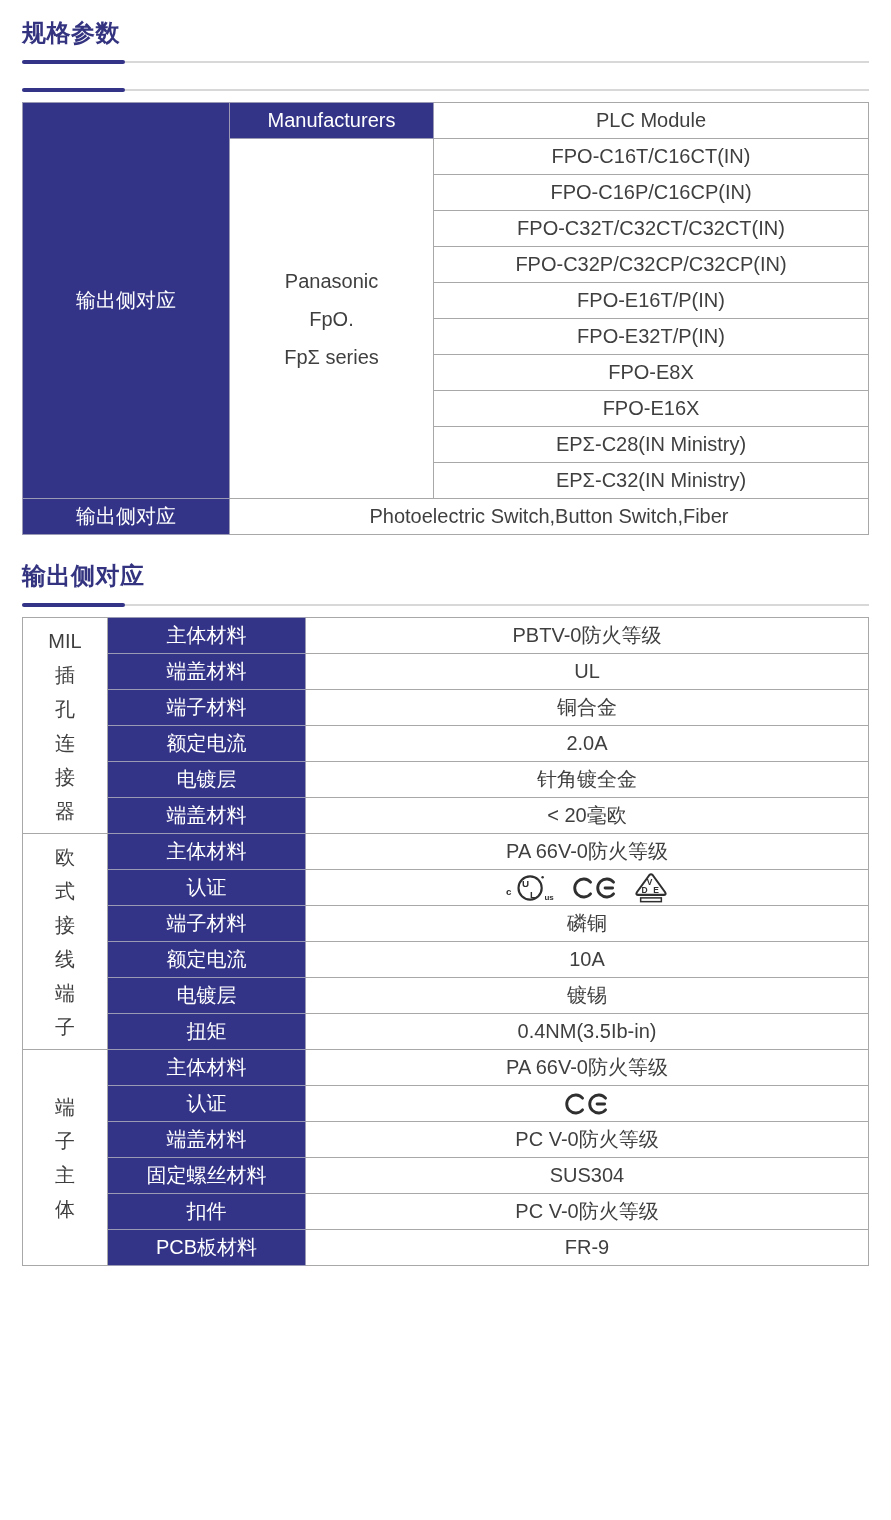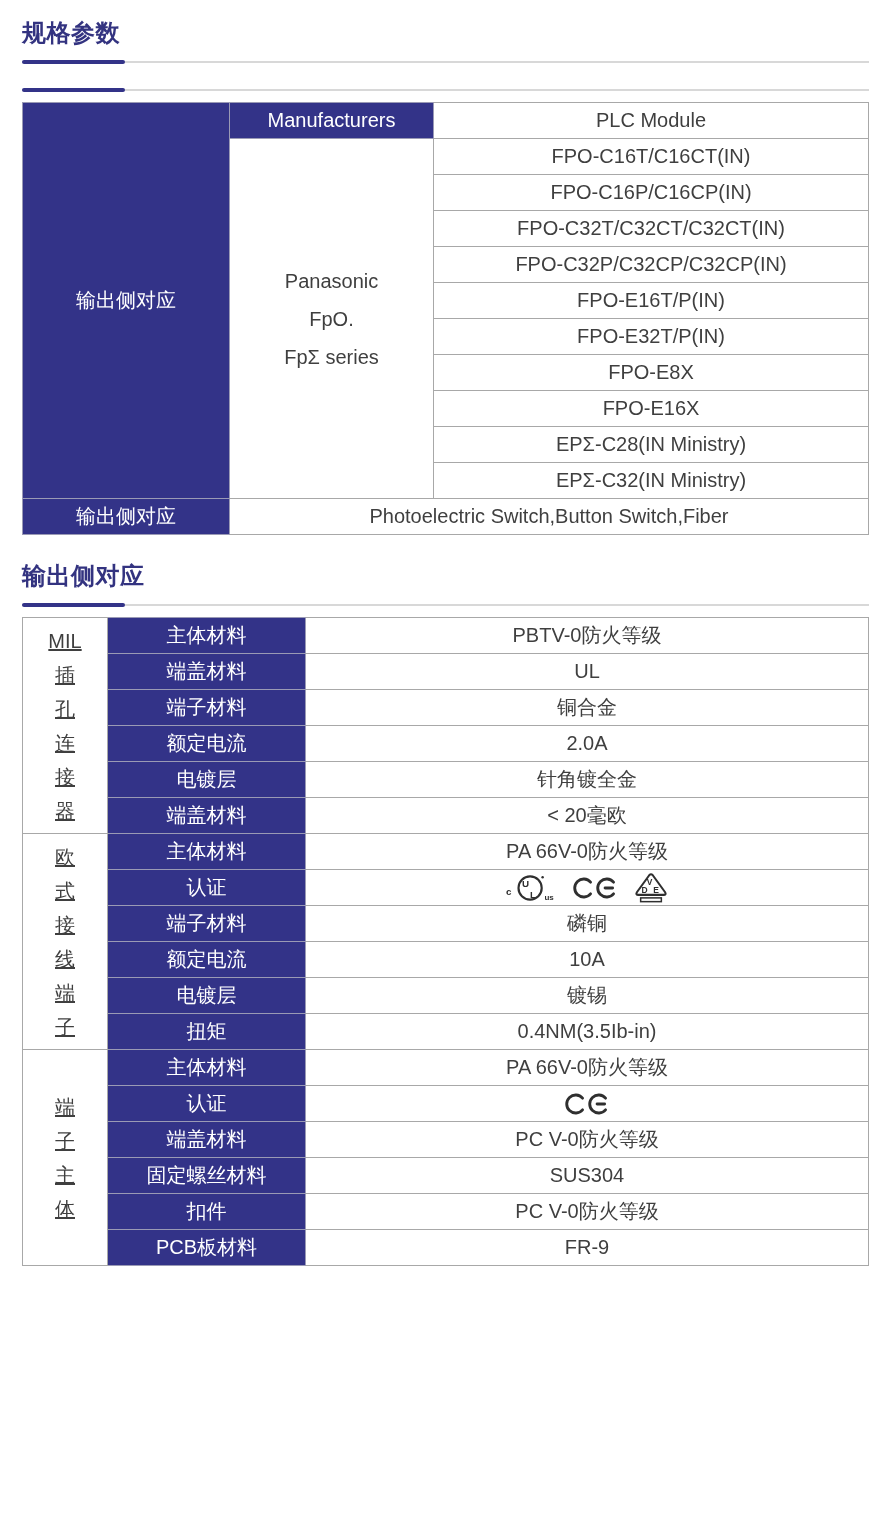--- a/index.html
+++ b/index.html
@@ -27,21 +27,21 @@
     font-size:20px; padding:0 4px; color:#3f3f3f;
     overflow:hidden; white-space:nowrap;
   }
   td.navy { background:#333388; color:#ffffff; border-color:#9a9ab5; }
 
   .spec-tbl tr  { height:37px; }
   .io-tbl tr    { height:36px; }
   .parts-tbl tr { height:36px; }
 
   .manu-cell { line-height:38px; font-size:20px;margin-top:44px; }
-  .group-cell { font-size:20px; color:#3f3f3f;text-decoration:underline; }
+  .group-cell { font-size:20px; color:#3f3f3f; }
   .group-cell .gl { height:34px; line-height:34px; }
 
   .cert-wrap { display:flex; align-items:center; justify-content:center; gap:16px; height:100%; }
   .cert-icon { display:inline-flex; align-items:center; }
   .cert-icon svg { display:block; }
 </style>
 </head>
 <body>
 
 <div class="page">

